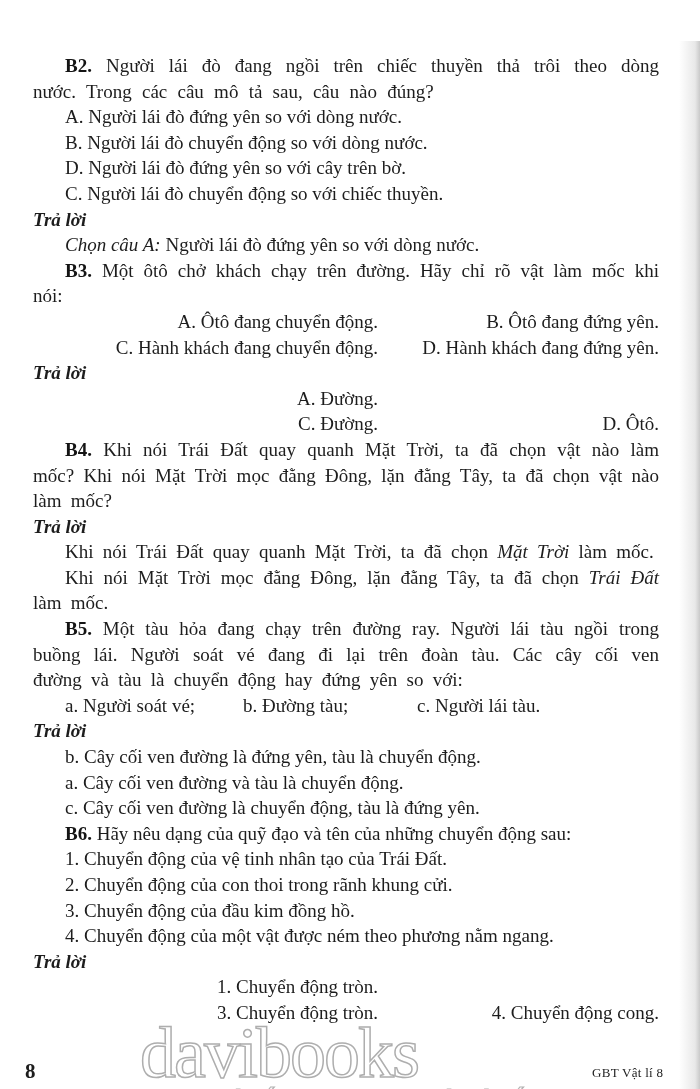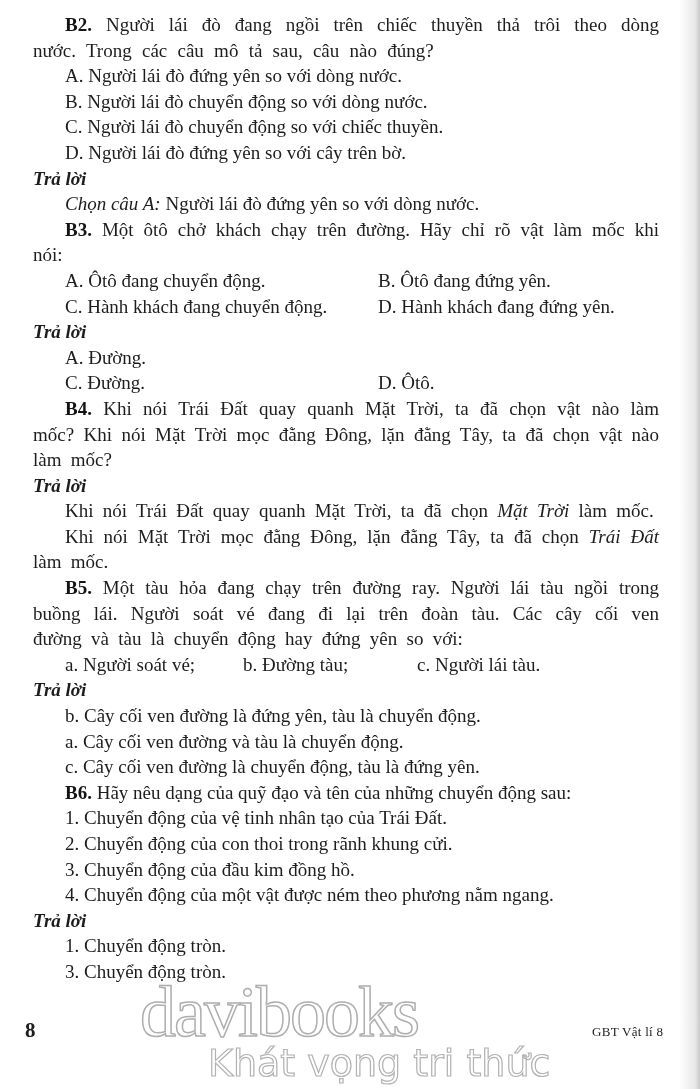--- a/index.html
+++ b/index.html
@@ -7,32 +7,33 @@
     width:700px;height:1089px;
     background:#ffffff;
     font-family:"Liberation Serif", serif;
     color:#1d1d1d;
     position:relative;
     overflow:hidden;
   }
   .page{
     position:absolute;inset:0;
     background:linear-gradient(to right,#ffffff 0%,#ffffff 97%,#e8e8e8 99.3%,#c9c9c9 100%);
+    margin-top:41px;
   }
   .content{
     position:absolute;left:33px;top:12px;width:626px;
     font-size:19px;line-height:25.6px;
   }
   p{margin:0;text-align:justify;}
   .q{text-indent:32px;}
   .loose{word-spacing:4.5px;}
   .looser{word-spacing:5.5px;}
   .opt{padding-left:32px;}
   .heading{font-weight:bold;font-style:italic;}
-  .row{display:flex;}
+  .row{display:flex;text-align:right;}
   .row .c1{width:345px;padding-left:32px;box-sizing:border-box;}
   .row .c2{flex:1;}
   .row3{display:flex;}
   .row3 .c1{width:210px;padding-left:32px;box-sizing:border-box;}
   .row3 .c2{width:174px;}
   .row3 .c3{flex:1;}
   b{color:#141414;}
   .footer-page{position:absolute;left:25px;top:1018px;font-weight:bold;font-size:21px;line-height:24px;}
   .footer-book{position:absolute;left:592px;top:1024px;font-size:13px;line-height:16px;letter-spacing:0.3px;}
   .wm{position:absolute;z-index:3;pointer-events:none;color:#d4d4d4;white-space:nowrap;}
@@ -44,22 +45,22 @@
 </style>
 </head>
 <body>
 
 <div class="page">
   <div class="content">
 
     <p class="q looser"><b>B2.</b> <span>Người lái đò đang ngồi trên chiếc thuyền thả trôi theo dòng nước. Trong các câu mô tả sau, câu nào đúng?</span></p>
     <div class="opt">A. Người lái đò đứng yên so với dòng nước.</div>
     <div class="opt">B. Người lái đò chuyển động so với dòng nước.</div>
+    <div class="opt">D. Người lái đò đứng yên so với cây trên bờ.</div>
     <div class="opt">C. Người lái đò chuyển động so với chiếc thuyền.</div>
-    <div class="opt">D. Người lái đò đứng yên so với cây trên bờ.</div>
     <div class="heading">Trả lời</div>
     <p class="q"><i>Chọn câu A:</i> <span>Người lái đò đứng yên so với dòng nước.</span></p>
 
     <p class="q loose"><b>B3.</b> <span>Một ôtô chở khách chạy trên đường. Hãy chỉ rõ vật làm mốc khi nói:</span></p>
     <div class="row">
       <div class="c1">A. Ôtô đang chuyển động.</div>
       <div class="c2">B. Ôtô đang đứng yên.</div>
     </div>
     <div class="row">
       <div class="c1">C. Hành khách đang chuyển động.</div>
@@ -94,20 +95,21 @@
     <div class="opt">1. Chuyển động của vệ tinh nhân tạo của Trái Đất.</div>
     <div class="opt">2. Chuyển động của con thoi trong rãnh khung cửi.</div>
     <div class="opt">3. Chuyển động của đầu kim đồng hồ.</div>
     <div class="opt">4. Chuyển động của một vật được ném theo phương nằm ngang.</div>
     <div class="heading">Trả lời</div>
     <div class="row">
       <div class="c1">1. Chuyển động tròn.</div>
     </div>
     <div class="row">
       <div class="c1">3. Chuyển động tròn.</div>
+      <div class="c2">4. Chuyển động cong.</div>
     </div>
 
   </div>
 
   <div class="footer-page">8</div>
   <div class="footer-book">GBT Vật lí 8</div>
 
   <div class="wm wm1">davibooks</div>
   <div class="wm wm2">Khát vọng tri thức</div>
 </div>

